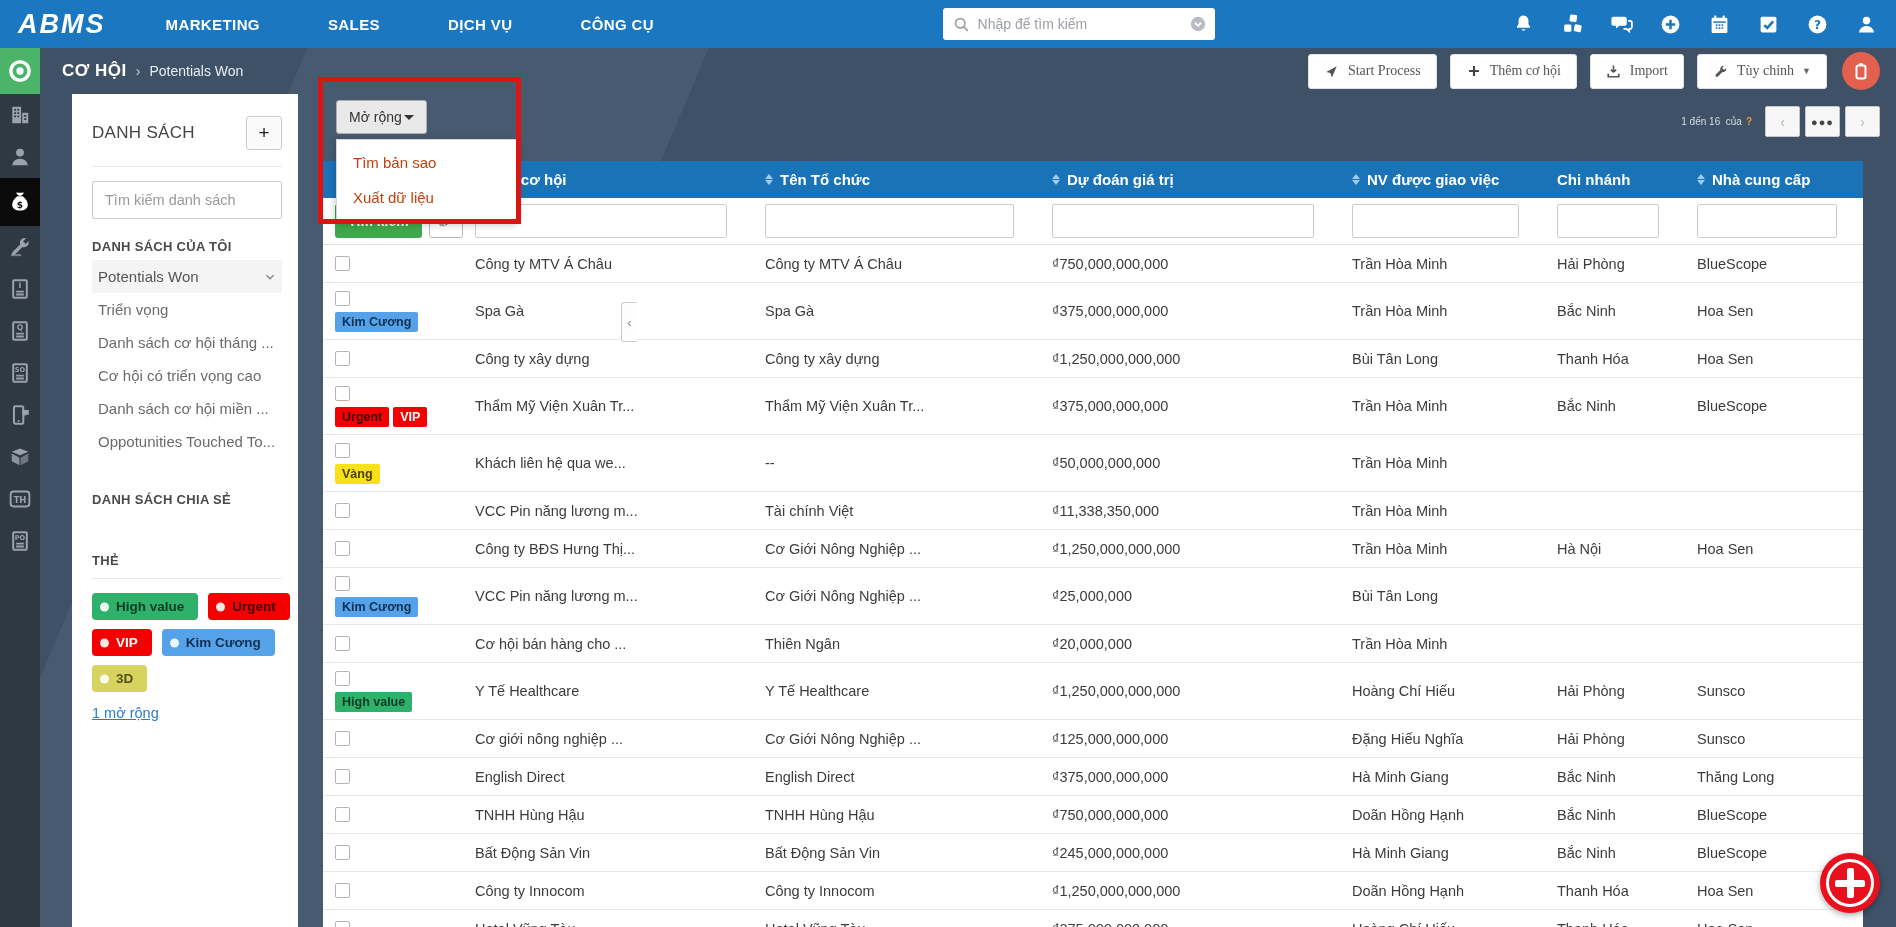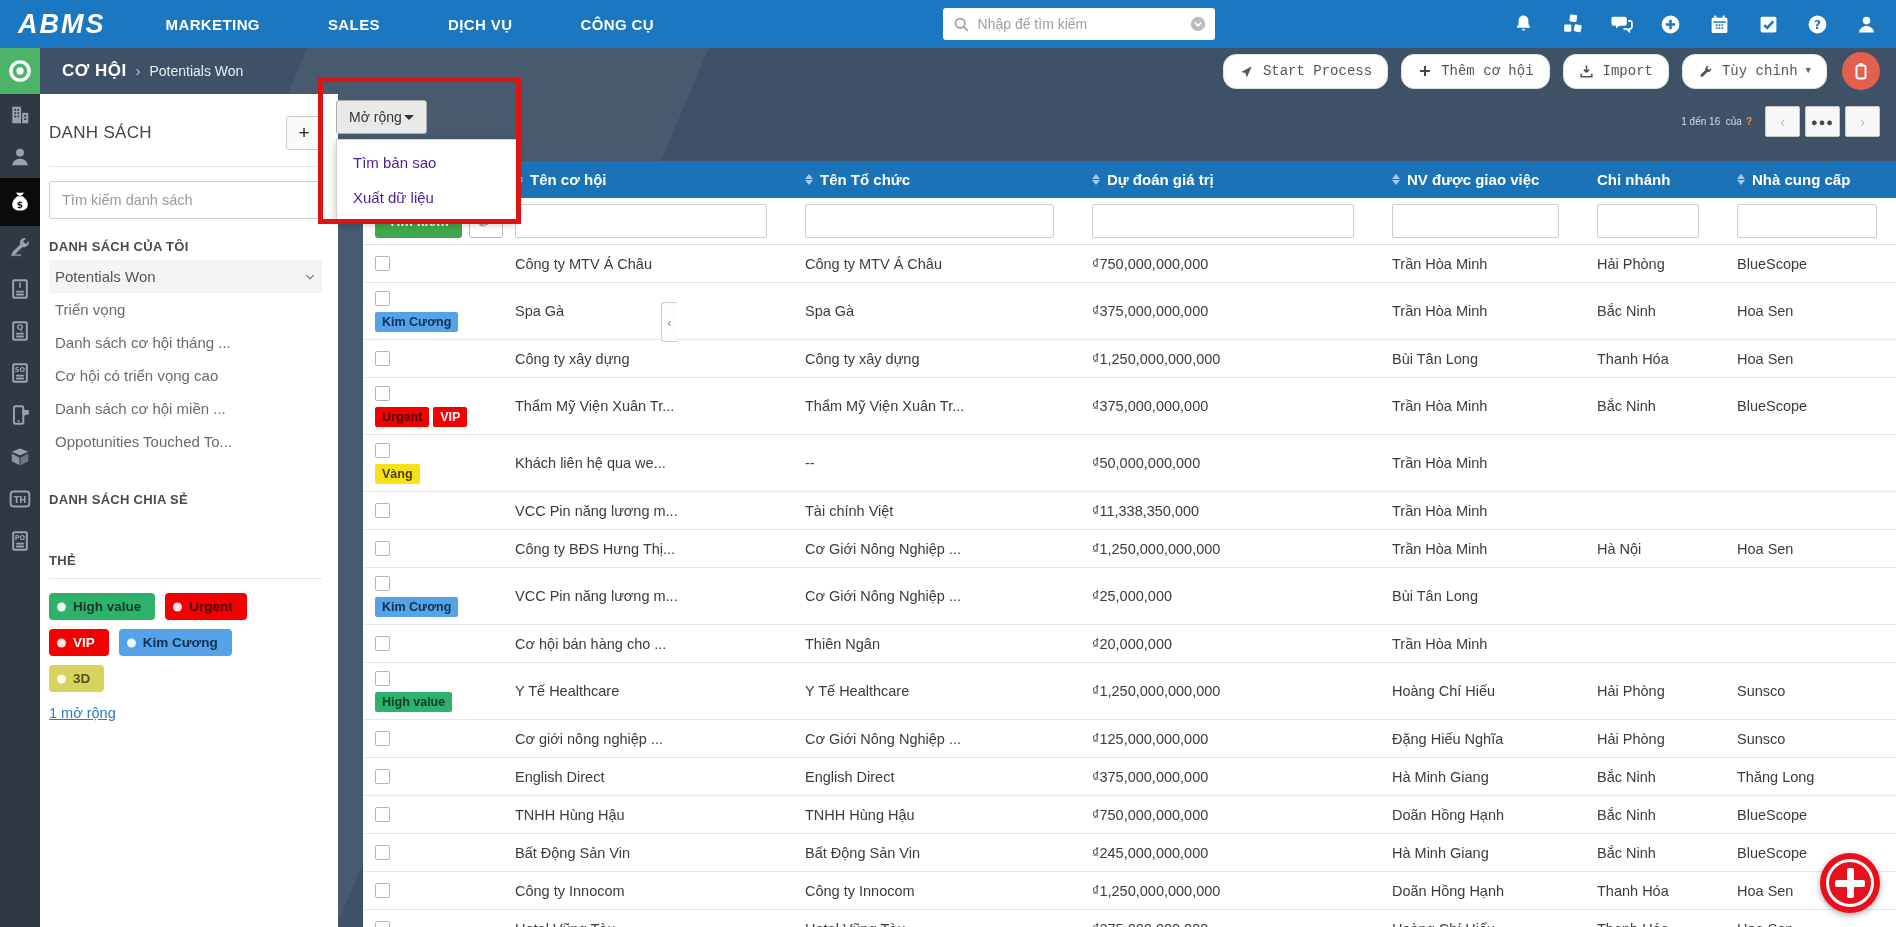--- a/index.html
+++ b/index.html
@@ -28,30 +28,30 @@
   .rail-item.active { background:#0b0b0b; height:48px; color:#fff; }
   .content { flex:1; display:flex; flex-direction:column; }
 
   
   .navy { background:#3e5167; background-image:linear-gradient(113deg, rgba(255,255,255,0) 0 12%, rgba(255,255,255,.05) 12% 30%, rgba(255,255,255,0) 30%); }
   .crumbbar { height:46px; display:flex; align-items:center; padding:0 16px 0 22px; flex-shrink:0; }
   .crumb-module { color:#fff; font-size:17px; font-weight:bold; letter-spacing:.5px; }
   .crumb-sep { color:#cfd6de; font-size:14px; margin:0 9px; }
   .crumb-page { color:#e8edf2; font-size:14px; }
   .crumb-actions { margin-left:auto; display:flex; align-items:center; gap:13px; }
-  .btn { height:35px; background:#fff; border:1px solid #e2e2e2; border-radius:13px; color:#555; font-size:14px;
-    display:inline-flex; align-items:center; gap:8px; padding:0 15px; cursor:pointer; font-family:Liberation Mono, monospace; }
+  .btn { height:35px; background:#fff; border:1px solid #e2e2e2; border-radius:3px; color:#555; font-size:14px;
+    display:inline-flex; align-items:center; gap:8px; padding:0 15px; cursor:pointer; font-family:Liberation Serif, serif; }
   .btn .icon { width:16px; height:16px; color:#555; }
   .caret { font-size:9px; color:#666; }
   .battery-badge { width:38px; height:38px; border-radius:50%; background:#e2604d; display:flex; align-items:center; justify-content:center; margin-left:2px; cursor:pointer; }
 
   .content-body { flex:1; display:flex; min-height:0; }
 
   
-  .panel { width:298px; background:#fff; flex-shrink:0; padding:22px 16px 0 9px; overflow:hidden; }
+  .panel { width:226px; background:#fff; flex-shrink:0; padding:22px 16px 0 20px; overflow:hidden;margin-left:32px; }
   .panel-head { display:flex; align-items:center; justify-content:space-between; }
   .panel-title { font-size:17px; color:#454545; letter-spacing:.3px; }
   .addlist-btn { width:36px; height:34px; border:1px solid #ccc; background:#fafafa; border-radius:3px; font-size:19px; color:#222; cursor:pointer; }
   .panel-div { border-top:1px solid #e8e8e8; margin:16px 0 14px; }
   .panel-search { width:100%; height:38px; border:1px solid #ccc; border-radius:2px; padding:0 12px; font-size:14.5px; color:#3b82f6; outline:none; font-family:inherit; }
   .panel-search::placeholder { color:#999; }
   .sect { font-size:13px; color:#4a4a4a; font-weight:bold; letter-spacing:.3px; margin:20px 0 6px; }
   .plist { list-style:none; }
   .plist li { font-size:15px; color:#6b6b6b; padding:8px 6px; cursor:pointer; display:flex; align-items:center; }
   .plist li.sel { background:#f4f4f4; color:#555; }
@@ -99,21 +99,21 @@
   .collapse-tab { position:absolute; left:323px; top:208px; width:16px; height:40px; background:#fdfdfd;
     border:1px solid #ccc; border-right:none; border-radius:3px 0 0 3px; display:flex; align-items:center; justify-content:center;
     color:#888; font-size:13px; cursor:pointer; z-index:5; }
 
   
   .expand-btn { position:absolute; left:336px; top:100px; height:34px; padding:0 12px; background:#e9e9e9;
     border:1px solid #adadad; border-radius:3px; font-size:14px; color:#333; display:flex; align-items:center; gap:2px; cursor:pointer; z-index:20; }
   .expand-btn .dcaret { width:0; height:0; border-left:5px solid transparent; border-right:5px solid transparent; border-top:5px solid #333; }
   .expand-menu { position:absolute; left:336px; top:139px; width:181px; background:#fff; border:1px solid #d4d4d4;
     box-shadow:0 3px 8px rgba(0,0,0,.25); z-index:20; padding:5px 0; }
-  .expand-menu div { font-size:15px; color:#4c1d95; padding:9px 16px; cursor:pointer; }
+  .expand-menu div { font-size:15px; color:#c2410c; padding:9px 16px; cursor:pointer; }
   .annotation-box { position:absolute; left:318px; top:77px; width:203px; height:147px; border:5px solid #dd1512; z-index:25; pointer-events:none; }
 
   
   .fab { position:absolute; right:16px; bottom:14px; width:60px; height:60px; border-radius:50%; background:#e8101c;
     display:flex; align-items:center; justify-content:center; cursor:pointer; z-index:40; box-shadow:0 2px 6px rgba(0,0,0,.35); }
   .fab::before { content:""; position:absolute; width:42px; height:42px; border:3px solid #fff; border-radius:50%; }
   .fab .plus-v,.fab .plus-h { position:absolute; background:#fff; border-radius:2px; }
   .fab .plus-v { width:7px; height:30px; }
   .fab .plus-h { width:30px; height:7px; }
 </style>

